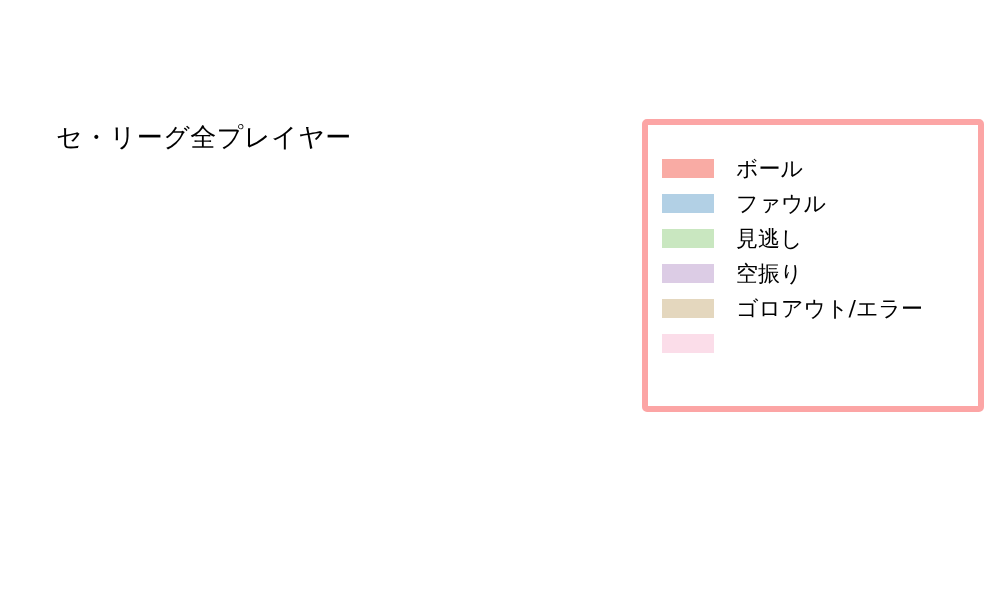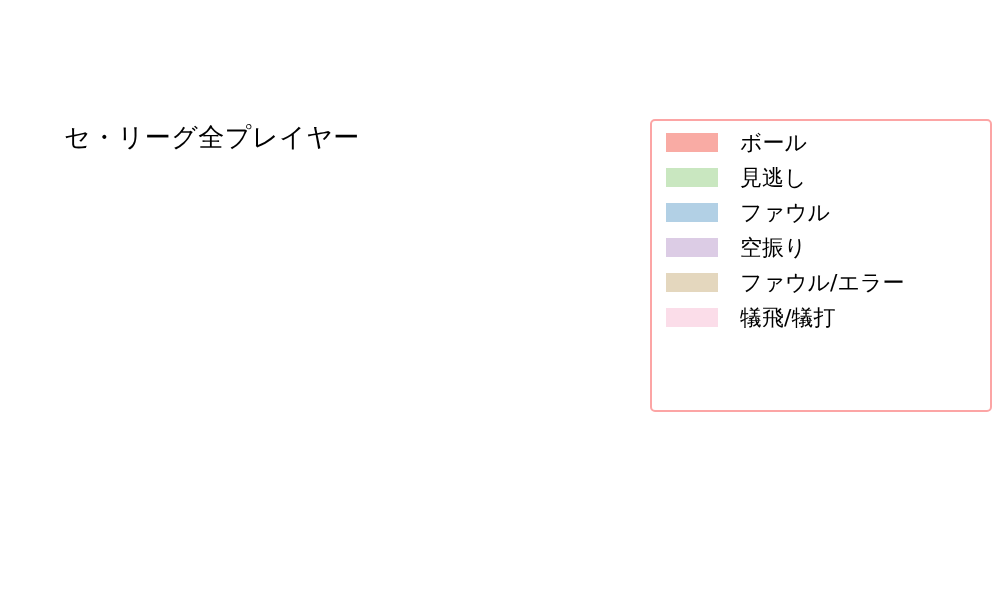--- a/index.html
+++ b/index.html
@@ -11,21 +11,21 @@
     width: 1000px;
     height: 600px;
     position: relative;
     overflow: hidden;
     font-family: "DejaVu Sans", "Liberation Sans", sans-serif;
     color: #000000;
   }
 
   .chart-canvas {
     position: absolute;
-    left: 16px;
+    left: 8px;
     top: 0;
     width: 927px;
     height: 600px;
   }
 
   
   .pie-panel {
     position: absolute;
   }
   #pie-panel-league { left: 48px; top: 120px; width: 260px; height: 300px; }
@@ -62,25 +62,25 @@
   }
 
   
   #legend-box {
     position: absolute;
     left: 634px;
     top: 119px;
     width: 342px;
     height: 293px;
     background: #ffffff;
-    border: 2px solid #fca5a5;
+    border: 6px solid #fca5a5;
     border-radius: 5px;
     box-sizing: border-box;
     box-shadow: 0 0 0 0 rgba(0,0,0,0);
-    padding: 4px 0 0 0;
+    padding: 26px 0 0 0;
   }
   .legend-row {
     display: flex;
     align-items: center;
     height: 35px;
     padding-left: 14px;
   }
   .legend-swatch {
     width: 52px;
     height: 19px;
@@ -104,34 +104,33 @@
     <div class="pie-title">セ・リーグ全プレイヤー</div>
   </div>
 
 
   <div id="legend-box">
     <div class="legend-row">
       <span class="legend-swatch" style="background: rgb(249, 171, 164);"></span>
       <span class="legend-label">ボール</span>
     </div>
     <div class="legend-row">
+      <span class="legend-swatch" style="background: rgb(178, 208, 229);"></span>
+      <span class="legend-label">ファウル</span>
+    </div>
+    <div class="legend-row">
       <span class="legend-swatch" style="background: rgb(201, 231, 192);"></span>
       <span class="legend-label">見逃し</span>
-    </div>
-    <div class="legend-row">
-      <span class="legend-swatch" style="background: rgb(178, 208, 229);"></span>
-      <span class="legend-label">ファウル</span>
     </div>
     <div class="legend-row">
       <span class="legend-swatch" style="background: rgb(220, 204, 229);"></span>
       <span class="legend-label">空振り</span>
     </div>
     <div class="legend-row">
       <span class="legend-swatch" style="background: rgb(228, 215, 190);"></span>
-      <span class="legend-label">ファウル/エラー</span>
+      <span class="legend-label">ゴロアウト/エラー</span>
     </div>
     <div class="legend-row">
       <span class="legend-swatch" style="background: rgb(251, 221, 233);"></span>
-      <span class="legend-label">犠飛/犠打</span>
     </div>
   </div>
 
 </div>
 
 </body></html>

